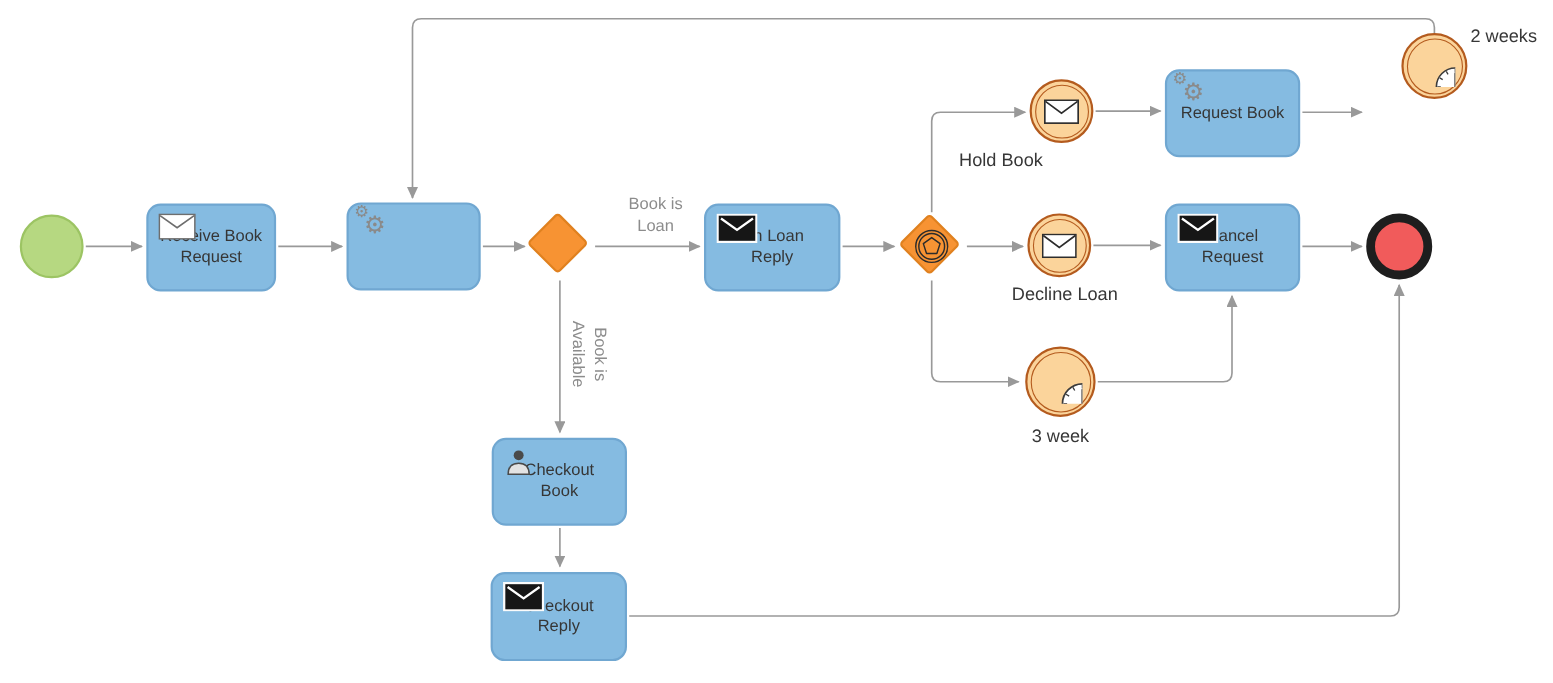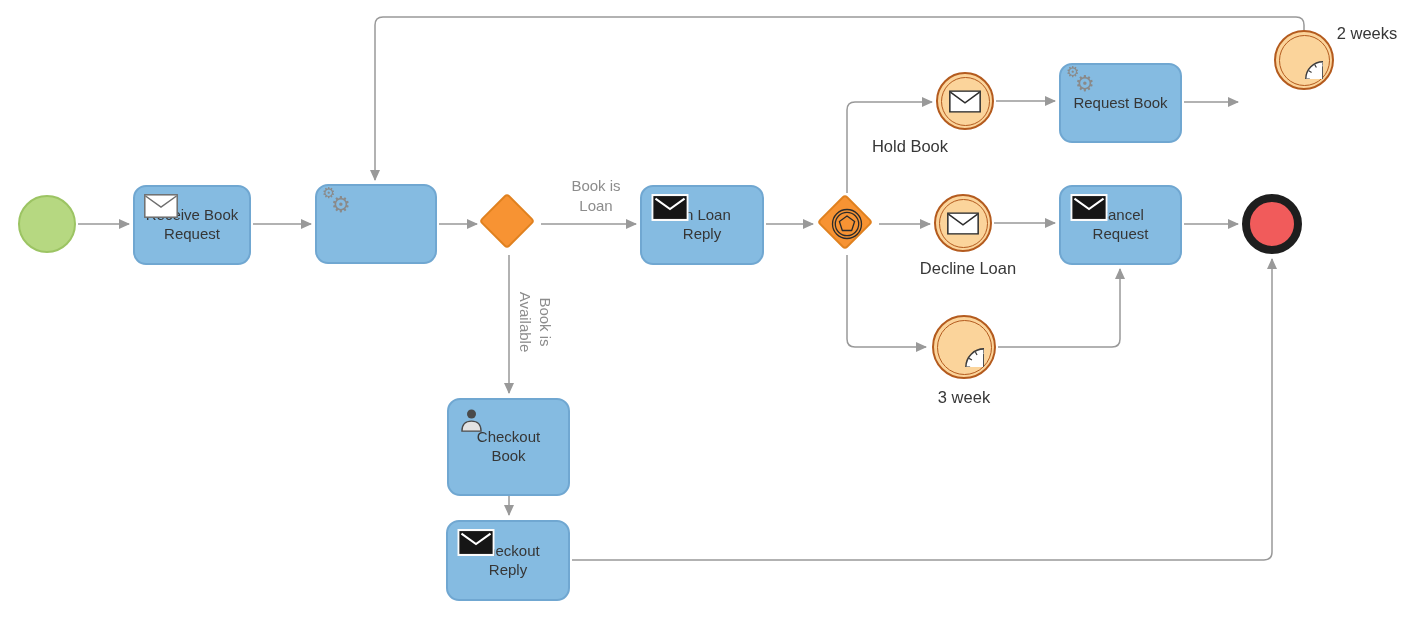--- a/index.html
+++ b/index.html
@@ -122,21 +122,21 @@
 
 
   <div class="task" style="left:1059px;top:185px;width:123px;height:80px">
     <span class="t-icon">
       <svg width="38" height="27" viewBox="0 0 36 26">
           <use href="#env-send"></use>
         </svg></span>
     <span>Cancel Request</span>
   </div>
 
-  <div class="task" style="left:447px;top:398px;width:123px;height:98px">
+  <div class="task" style="left:447px;top:398px;width:123px;height:80px">
     <span class="t-icon">
       <svg width="27" height="27" viewBox="0 0 24 24">
         <circle cx="12" cy="6.2" r="4" fill="#4a4a4a"></circle>
         <path d="M3.5,21.5 Q3.5,12.5 12,12.5 Q20.5,12.5 20.5,21.5 Z" fill="#e3e3e3" stroke="#4a4a4a" stroke-width="1.2"></path>
       </svg></span>
     <span>Checkout Book</span>
   </div>
 
   <div class="task" style="left:446px;top:520px;width:124px;height:81px">
     <span class="t-icon">

